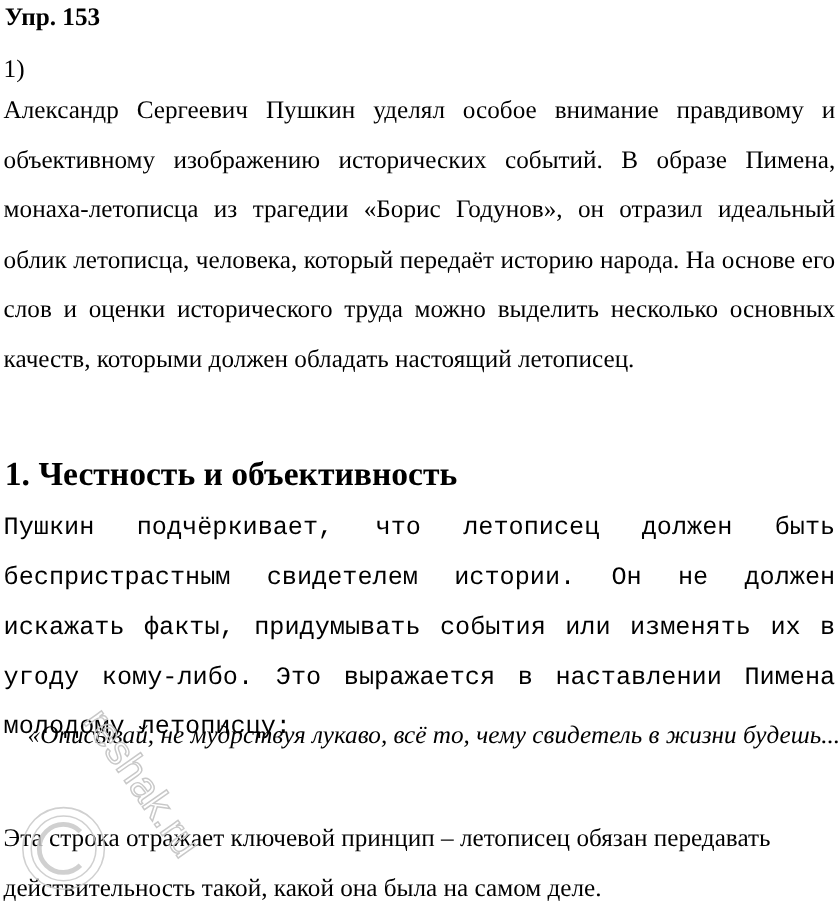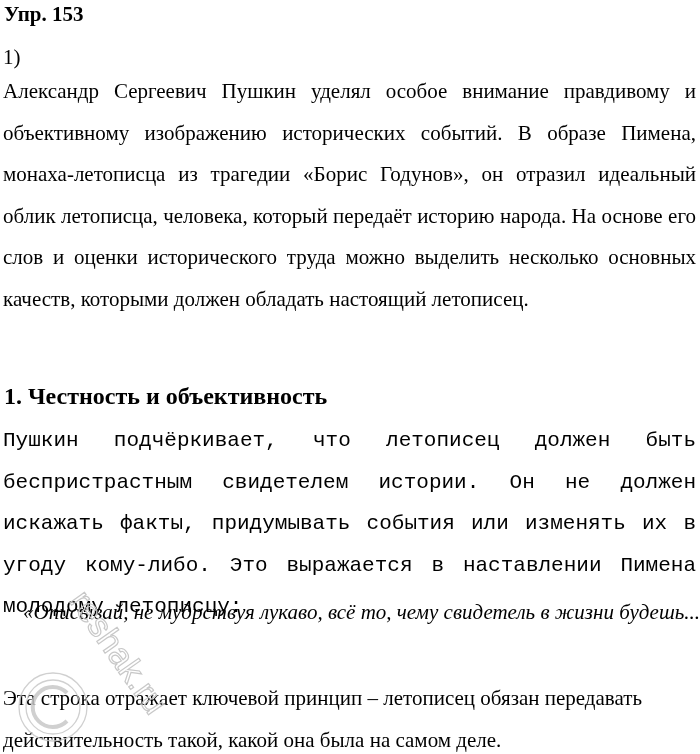--- a/index.html
+++ b/index.html
@@ -19,21 +19,21 @@
     }
     .part-num { position: absolute; left: 3px; top: 44px; font-size: 21px; line-height: 26px; }
     .para {
       position: absolute; left: 3px; width: 693px;
       font-size: 21px; line-height: 41.6px;
       text-align: justify; margin: 0;
     }
     .p1 { top: 71px; }
     .h1 {
       position: absolute; left: 4px; top: 382px;
-      font-weight: bold; font-size: 24px; line-height: 28px; margin: 0;
+      font-weight: bold; font-size: 28px; line-height: 28px; margin: 0;
     }
     .p2 { top: 420px; font-family: Liberation Mono, monospace; }
     .quote { top: 592px; font-style: italic; margin-left: 20px; }
     .p3 { top: 678px; text-align: left; }
     .watermark {
       position: absolute; left: 15px; top: 585px; width: 150px; height: 170px;
       pointer-events: none;
     }
   </style>
 </head>

